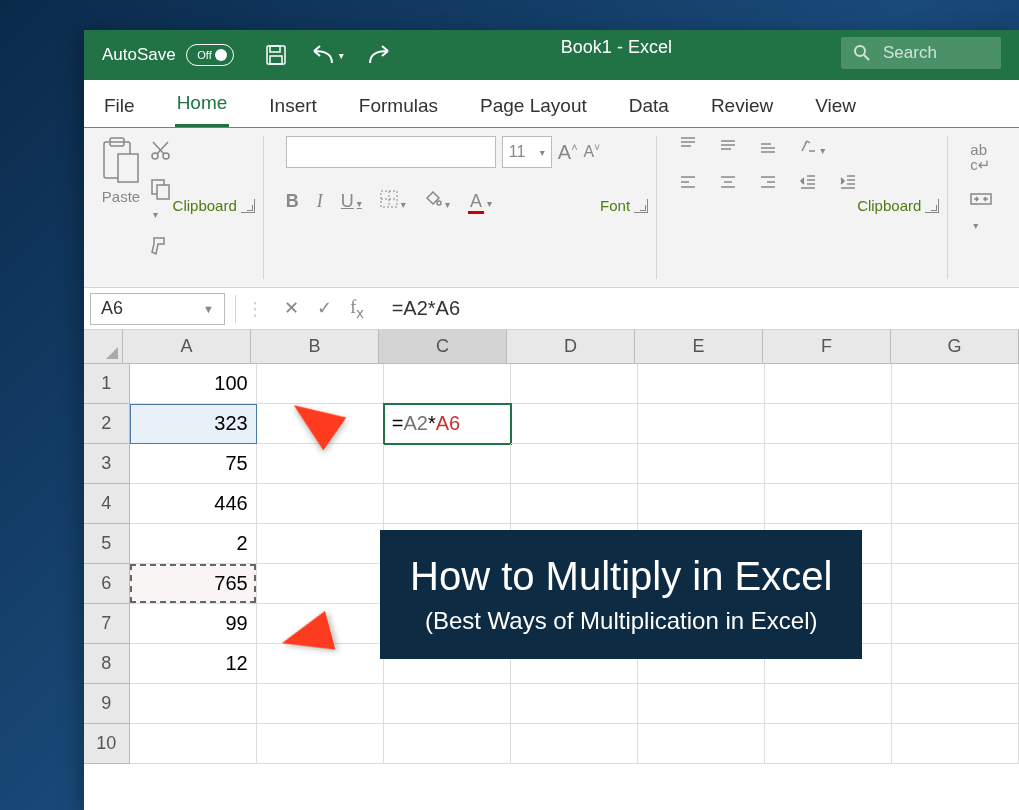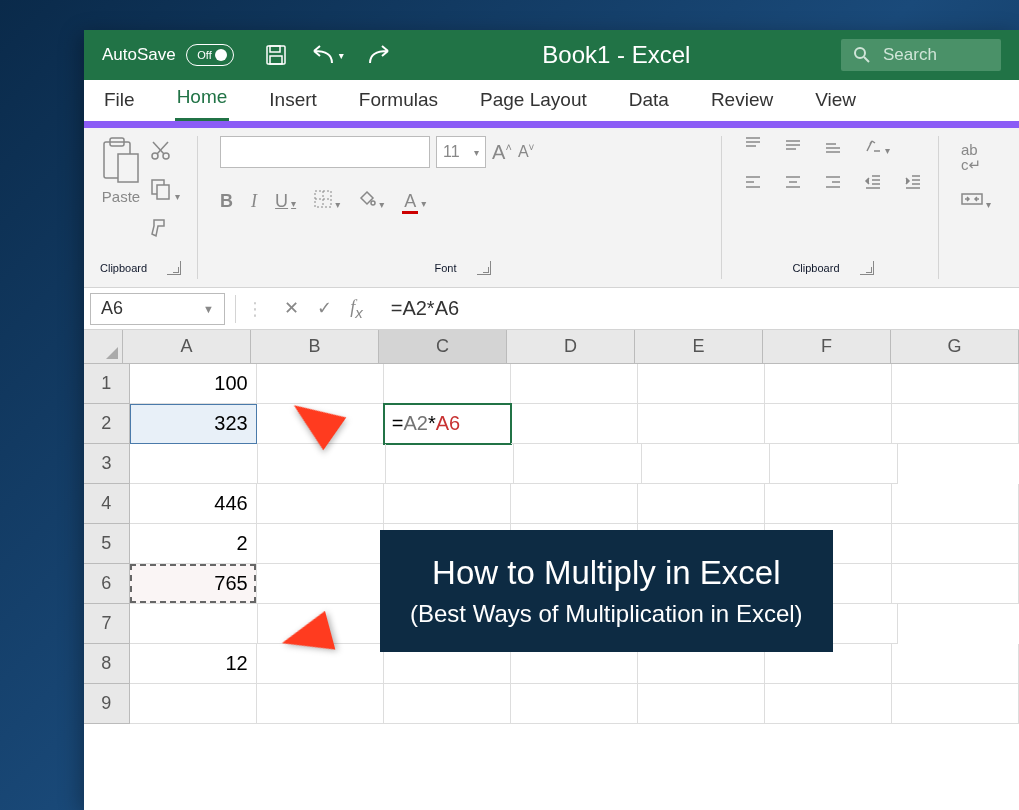--- a/index.html
+++ b/index.html
@@ -1,55 +1,55 @@
 <!DOCTYPE html>
 <html><head>
 <meta charset="utf-8">
 <style>
 *{box-sizing:border-box;margin:0;padding:0;font-family:"Segoe UI",Arial,sans-serif}
 body{background:linear-gradient(135deg,#0a2a4a 0%,#1a4a7a 50%,#0a2a4a 100%);width:1019px;height:810px;overflow:hidden;position:relative}
 .window{position:absolute;left:84px;top:30px;right:0;bottom:0;background:#fff;box-shadow:-4px 4px 20px rgba(0,0,0,.3)}
-.titlebar{height:50px;background:#217346;display:flex;align-items:center;padding:7px 18px;color:#fff}
+.titlebar{height:50px;background:#217346;display:flex;padding:7px 18px;color:#fff}
 .autosave{display:flex;align-items:center;gap:10px}
 .autosave-label{font-size:17px}
 .toggle{width:48px;height:22px;border:1.5px solid #fff;border-radius:11px;display:flex;align-items:center;padding:0 6px;justify-content:flex-end;gap:3px}
 .toggle-knob{width:12px;height:12px;border-radius:50%;background:#fff}
 .toggle-text{font-size:11px;color:#fff}
 .title-icons{display:flex;gap:22px;margin-left:30px;align-items:center}
-.title-center{flex:1;text-align:center;font-size:24px}
+.title-center{flex:1;text-align:center;font-size:18px}
 .search-box{height:32px;width:160px;background:#4a9168;display:flex;align-items:center;padding:0 12px;gap:12px;border-radius:2px}
 .search-text{color:#d0e5d8;font-size:17px}
-.ribbon-tabs{height:48px;background:#fff;display:flex;align-items:flex-end;padding:0 18px;gap:38px;border-bottom:7px solid #8b5cf6}
+.ribbon-tabs{height:48px;background:#fff;display:flex;align-items:flex-end;padding:0 18px;gap:38px;border-bottom:1px solid #8b5cf6}
 .tab{font-size:19px;color:#333;padding:10px 2px;cursor:pointer}
 .tab.active{color:#217346;border-bottom:3px solid #217346;font-weight:500}
 .ribbon{height:160px;background:#f3f3f3;border-bottom:1px solid #d4d4d4;display:flex;padding:8px 12px;gap:18px}
-.group{display:flex;flex-direction:column;border-right:1px solid #d4d4d4;padding:0 16px 4px 4px}
+.group{display:flex;flex-direction:row;border-right:1px solid #d4d4d4;padding:0 8px 4px 4px}
 .group-content{flex:1;display:flex;gap:8px;align-items:flex-start}
-.group-label{text-align:center;font-size:11px;color:#0f172a;display:flex;justify-content:center;align-items:center;gap:20px}
+.group-label{text-align:center;font-size:15px;color:#4d7c0f;display:flex;justify-content:center;align-items:center;gap:4px}
 .dialog-launcher{width:14px;height:14px;border:1px solid #888;border-top:none;border-left:none;position:relative}
 .dialog-launcher::after{content:"";position:absolute;right:1px;bottom:1px;width:5px;height:5px;border-right:1px solid #888;border-bottom:1px solid #888}
 .paste-btn{display:flex;flex-direction:column;align-items:center;gap:4px}
 .clipboard-svg{width:42px;height:48px}
 .paste-label{font-size:15px;color:#888}
 .clip-side{display:flex;flex-direction:column;gap:12px;padding-top:4px}
 .font-group{flex:1}
 .font-row{display:flex;gap:6px;align-items:center;margin-bottom:14px}
 .font-name{width:210px;height:32px;border:1px solid #bbb;background:#fff}
 .font-size{width:50px;height:32px;border:1px solid #bbb;background:#fff;display:flex;align-items:center;padding:0 6px;font-size:16px;color:#888}
 .font-btns{display:flex;gap:18px;align-items:center;color:#888}
 .btn-icon{font-size:18px;color:#888;cursor:pointer}
 .align-group .group-content{flex-direction:column;gap:14px}
 .align-row{display:flex;gap:22px;align-items:center}
 .formula-bar{height:42px;background:#fff;border-bottom:1px solid #d4d4d4;display:flex;align-items:center}
 .name-box{width:135px;height:32px;margin:0 6px;border:1px solid #bbb;background:#fff;display:flex;align-items:center;padding:0 10px;font-size:18px;justify-content:space-between}
 .nb-text{color:#333}
 .nb-arrow{color:#888;font-size:11px}
 .fb-sep{width:1px;height:28px;background:#d4d4d4;margin:0 4px}
 .fb-btns{display:flex;gap:18px;padding:0 14px;color:#888;font-size:18px}
-.fx{font-style:italic;font-family:serif}
+.fx{font-family:serif}
 .formula-input{flex:1;padding:0 14px;font-size:20px;color:#333}
 .grid-area{display:flex}
 .corner{width:46px;height:34px;background:#e8e8e8;border-right:1px solid #bbb;border-bottom:1px solid #bbb;position:relative}
 .corner::after{content:"";position:absolute;right:4px;bottom:4px;width:0;height:0;border-left:12px solid transparent;border-bottom:12px solid #aaa}
 .col-headers{display:flex}
 .col-h{width:128px;height:34px;background:#e8e8e8;border-right:1px solid #bbb;border-bottom:1px solid #bbb;display:flex;align-items:center;justify-content:center;font-size:18px;color:#555}
 .col-h.active{background:#d4d4d4}
 .rows{display:flex;flex-direction:column}
 .row{display:flex}
 .row-h{width:46px;height:40px;background:#e8e8e8;border-right:1px solid #bbb;border-bottom:1px solid #bbb;display:flex;align-items:center;justify-content:center;font-size:18px;color:#555}
@@ -59,21 +59,21 @@
 .cell.marching::before{content:"";position:absolute;inset:0;border:2px dashed #666;pointer-events:none}
 .cell.editing{outline:2px solid #217346;outline-offset:-1px;justify-content:flex-start;background:#fff}
 .formula-text .ref1{color:#737373}
 .formula-text .op{color:#000}
 .formula-text .ref2{color:#c83232}
 .arrow{position:absolute;pointer-events:none}
 .arrow1{left:280px;top:410px;transform:rotate(35deg)}
 .arrow2{left:280px;top:590px;transform:rotate(-15deg)}
 .arrow-svg{filter:drop-shadow(2px 2px 3px rgba(0,0,0,.3))}
 .overlay{position:absolute;left:380px;top:530px;background:#0d2b43;color:#fff;padding:24px 30px;text-align:center}
-.overlay-title{font-size:33px;font-weight:300;margin-bottom:8px}
+.overlay-title{font-size:40px;font-weight:300;margin-bottom:8px}
 .overlay-sub{font-size:24px;font-weight:400}
 .dd-arrow{font-size:10px;color:#888;margin-left:3px}
 .icon-svg{display:inline-block;vertical-align:middle}
 </style>
 </head>
 <body>
 
 <div class="window">
 
   <div class="titlebar">
@@ -304,20 +304,21 @@
         <div class="cell editing">
           <span class="formula-text">=<span class="ref1">A2</span><span class="op">*</span><span class="ref2">A6</span></span>
         </div>
         <div class="cell"></div>
         <div class="cell"></div>
         <div class="cell"></div>
         <div class="cell"></div>
       </div>
       <div class="row">
         <div class="row-h">3</div>
+        <div class="cell">75</div>
         <div class="cell"></div>
         <div class="cell"></div>
         <div class="cell"></div>
         <div class="cell"></div>
         <div class="cell"></div>
         <div class="cell"></div>
       </div>
       <div class="row">
         <div class="row-h">4</div>
         <div class="cell">446</div>
@@ -343,39 +344,50 @@
         <div class="cell marching">765</div>
         <div class="cell"></div>
         <div class="cell"></div>
         <div class="cell"></div>
         <div class="cell"></div>
         <div class="cell"></div>
         <div class="cell"></div>
       </div>
       <div class="row">
         <div class="row-h">7</div>
+        <div class="cell">99</div>
         <div class="cell"></div>
         <div class="cell"></div>
         <div class="cell"></div>
         <div class="cell"></div>
         <div class="cell"></div>
         <div class="cell"></div>
       </div>
       <div class="row">
         <div class="row-h">8</div>
         <div class="cell">12</div>
         <div class="cell"></div>
         <div class="cell"></div>
         <div class="cell"></div>
         <div class="cell"></div>
         <div class="cell"></div>
         <div class="cell"></div>
       </div>
       <div class="row">
         <div class="row-h">9</div>
+        <div class="cell"></div>
+        <div class="cell"></div>
+        <div class="cell"></div>
+        <div class="cell"></div>
+        <div class="cell"></div>
+        <div class="cell"></div>
+        <div class="cell"></div>
+      </div>
+      <div class="row">
+        <div class="row-h">10</div>
         <div class="cell"></div>
         <div class="cell"></div>
         <div class="cell"></div>
         <div class="cell"></div>
         <div class="cell"></div>
         <div class="cell"></div>
         <div class="cell"></div>
       </div>
     </div>
 

